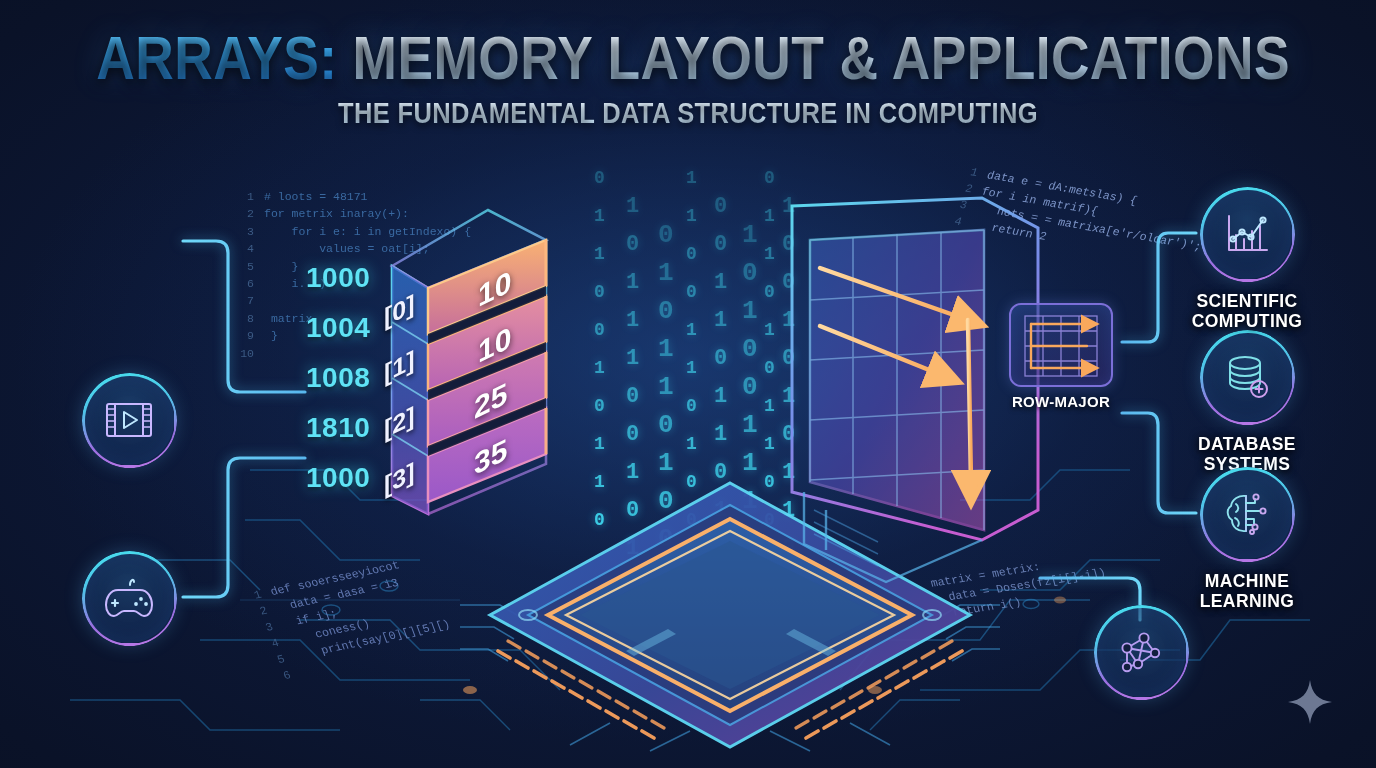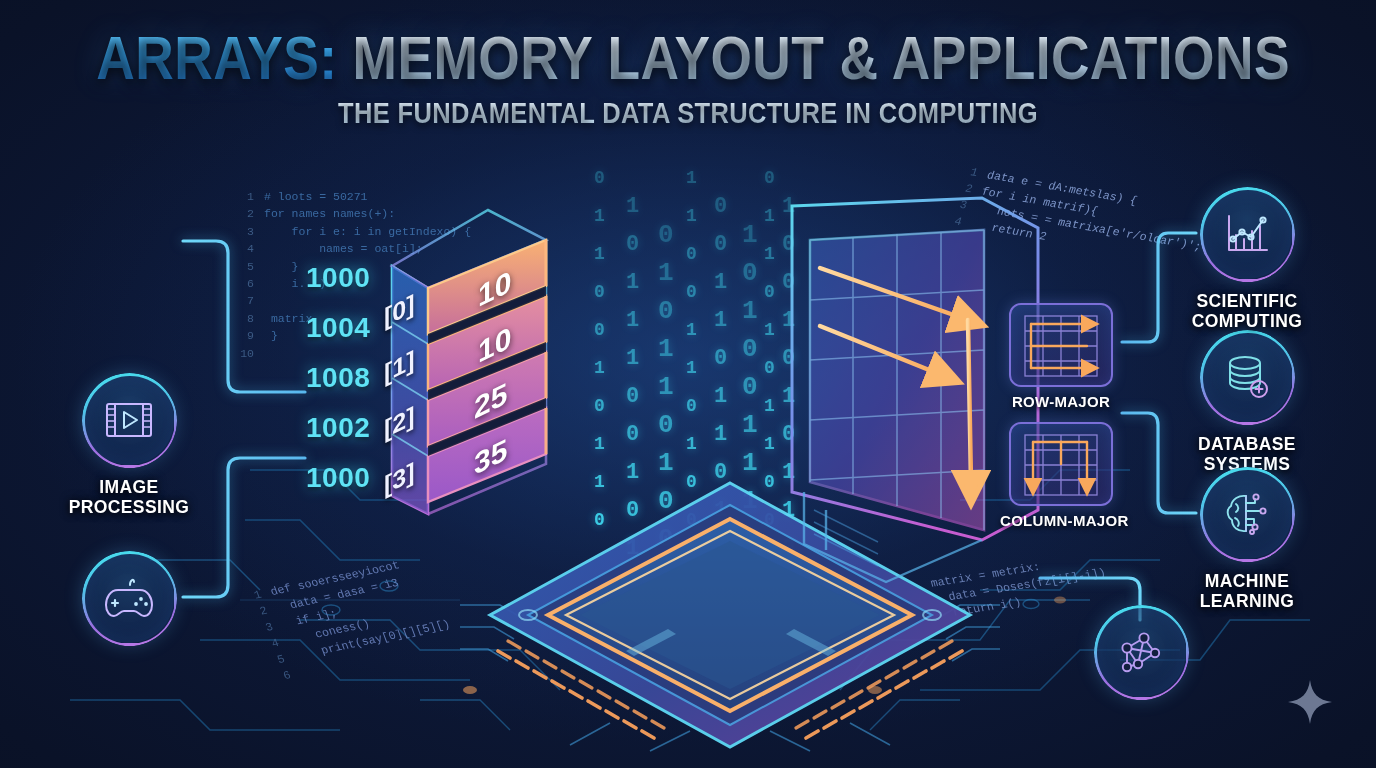--- a/index.html
+++ b/index.html
@@ -287,21 +287,20 @@
       <svg width="58" height="52" viewBox="0 0 58 52">
         <g fill="none" stroke="#c9b8ff" stroke-width="2" stroke-linejoin="round">
           <rect x="7" y="10" width="44" height="32" rx="2"></rect>
           <line x1="15" y1="10" x2="15" y2="42"></line>
           <line x1="43" y1="10" x2="43" y2="42"></line>
           <path d="M8 15 H14 M8 21 H14 M8 27 H14 M8 33 H14 M44 15 H50 M44 21 H50 M44 27 H50 M44 33 H50" stroke-width="1.5"></path>
           <path d="M24 18 L37 26 L24 34 Z" stroke="#bfe8ff" stroke-width="2"></path>
         </g>
       </svg>
     </div>
-    <div class="lbl">IMAGE<br>PROCESSING</div>
   </div>
 
   <div class="node" style="left:54px; top:551px;">
     <div class="ring">
       <svg width="58" height="54" viewBox="0 0 58 54">
         <g fill="none" stroke="#c9b8ff" stroke-width="2" stroke-linejoin="round" stroke-linecap="round">
           <path d="M30 14 C30 9, 34 7, 34 11" stroke="#bfe8ff"></path>
           <path d="M18 19 C10 19, 6 27, 6 34 C6 41, 10 45, 14 45 C18 45, 20 40, 24 40 L34 40 C38 40, 40 45, 44 45 C48 45, 52 41, 52 34 C52 27, 48 19, 40 19 Z"></path>
           <path d="M15 29 V35 M12 32 H18" stroke="#bfe8ff" stroke-width="2.2"></path>
           <circle cx="41" cy="28" r="1.9" fill="#bfe8ff" stroke="none"></circle>
@@ -372,24 +371,24 @@
           <circle cx="31" cy="12" r="4.6" fill="#121f3e"></circle>
           <circle cx="42" cy="27" r="4.2" fill="#121f3e"></circle>
           <circle cx="25" cy="38" r="4.2" fill="#121f3e"></circle>
           <circle cx="14" cy="41" r="4.2" fill="#121f3e"></circle>
         </g>
       </svg>
     </div>
   </div>
 
   <div class="code" id="code-topleft">
-      <div class="row"><span class="ln">1</span><span># loots = 50271</span></div>
-      <div class="row"><span class="ln">2</span><span>for names names(+):</span></div>
+      <div class="row"><span class="ln">1</span><span># loots = 48171</span></div>
+      <div class="row"><span class="ln">2</span><span>for metrix inaray(+):</span></div>
       <div class="row"><span class="ln">3</span><span>    for i e: i in getIndexo) {</span></div>
-      <div class="row"><span class="ln">4</span><span>        names = oat[i];</span></div>
+      <div class="row"><span class="ln">4</span><span>        values = oat[i];</span></div>
       <div class="row"><span class="ln">5</span><span>    }</span></div>
       <div class="row"><span class="ln">6</span><span>    i...)</span></div>
       <div class="row"><span class="ln">7</span><span></span></div>
       <div class="row"><span class="ln">8</span><span> matrix</span></div>
       <div class="row"><span class="ln">9</span><span> }</span></div>
       <div class="row"><span class="ln">10</span><span></span></div>
     </div>
   <div class="code" id="code-topright">
       <div class="row"><span class="ln">1</span><span>data e = dA:metslas) {</span></div>
       <div class="row"><span class="ln">2</span><span>for i in matrif){</span></div>
@@ -407,21 +406,21 @@
   <div class="code" id="code-botright">
       <div class="row"><span>matrix = metrix:</span></div>
       <div class="row"><span>  data = Doses(fz[i[]-i])</span></div>
       <div class="row"><span>  return i()</span></div>
     </div>
 
   <div id="address-column">
       <div class="addr">1000</div>
       <div class="addr">1004</div>
       <div class="addr">1008</div>
-      <div class="addr">1002</div>
+      <div class="addr">1810</div>
       <div class="addr">1000</div>
     </div>
 
   <div id="array-stack">
     <svg width="240" height="330" viewBox="0 0 240 330" style="position:absolute;inset:0;">
       <defs>
         <linearGradient id="cellG0" x1="0" y1="0" x2="0" y2="1">
           <stop offset="0%" stop-color="#f7a96a"></stop>
             <stop offset="100%" stop-color="#c4699a"></stop>
         </linearGradient>
@@ -584,44 +583,20 @@
             <path d="M20 19 L20 41"></path>
             <path d="M20 41 H76"></path>
             <path d="M20 63 H78" marker-end="url(#aRM)"></path>
             <path d="M20 41 L20 63"></path>
           </g>
         </svg>
       </div>
       <div class="cap">ROW-MAJOR</div>
     </div>
 
-    <div class="order-card">
-      <div class="box">
-        <svg width="100" height="82" viewBox="0 0 100 82">
-          <defs>
-            <marker id="aCM" markerWidth="8" markerHeight="8" refX="3.5" refY="4" orient="auto">
-              <path d="M0 0 L8 4 L0 8 Z" fill="#f9a85c"></path>
-            </marker>
-          </defs>
-          <g stroke="#9c8fe8" stroke-width="1.3" fill="none" opacity="0.85">
-            <rect x="14" y="11" width="72" height="60"></rect>
-            <path d="M32 11 V71 M50 11 V71 M68 11 V71"></path>
-            <path d="M14 26 H86 M14 41 H86 M14 56 H86"></path>
-          </g>
-          <g stroke="#f9a85c" stroke-width="2.4" fill="none" stroke-linecap="round">
-            <path d="M22 18 V62" marker-end="url(#aCM)"></path>
-            <path d="M22 18 H50"></path>
-            <path d="M50 18 V40"></path>
-            <path d="M50 18 H76"></path>
-            <path d="M76 18 V62" marker-end="url(#aCM)"></path>
-          </g>
-        </svg>
-      </div>
-      <div class="cap">COLUMN-MAJOR</div>
-    </div>
   </div>
 
   <svg width="560" height="300" viewBox="0 0 560 300" style="position:absolute; left:450px; top:455px; z-index:22;">
     <defs>
       <linearGradient id="chipBase" x1="0" y1="0" x2="1" y2="1">
         <stop offset="0%" stop-color="#2f5fb8"></stop>
           <stop offset="55%" stop-color="#3a4a9c"></stop>
         <stop offset="100%" stop-color="#6a3f9c"></stop>
       </linearGradient>
       <linearGradient id="chipCore" x1="0" y1="0" x2="0" y2="1">

